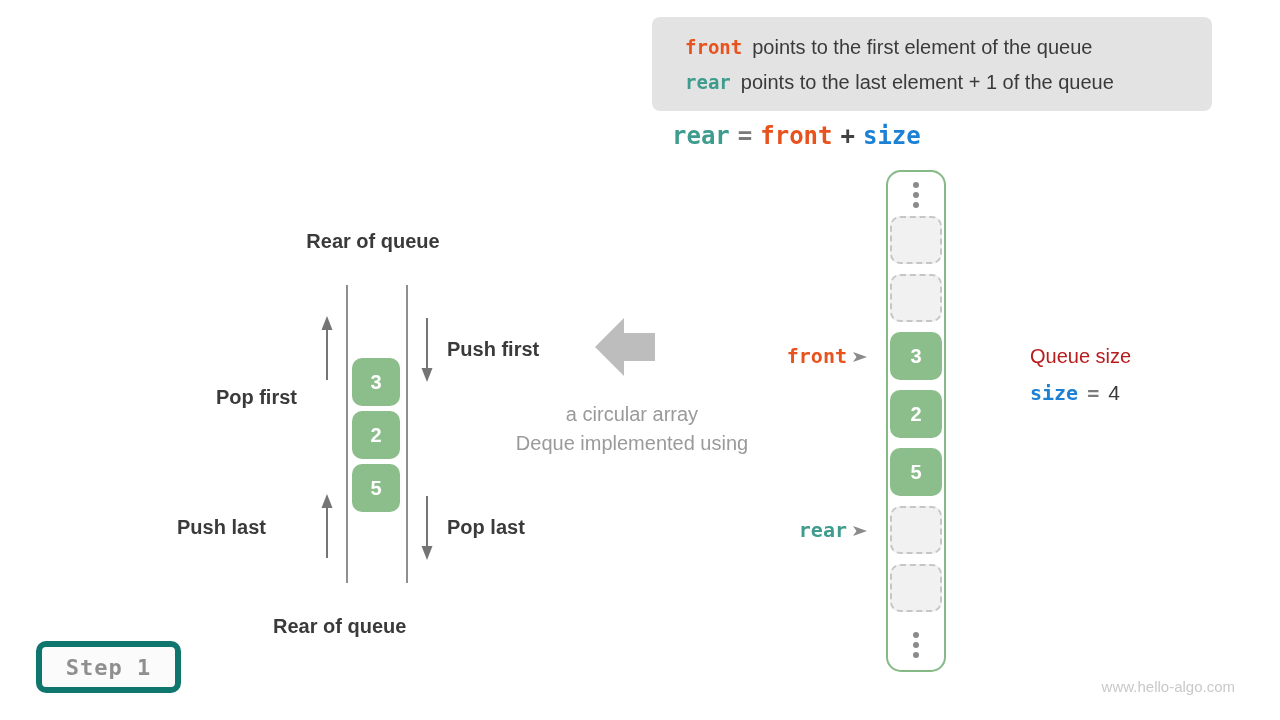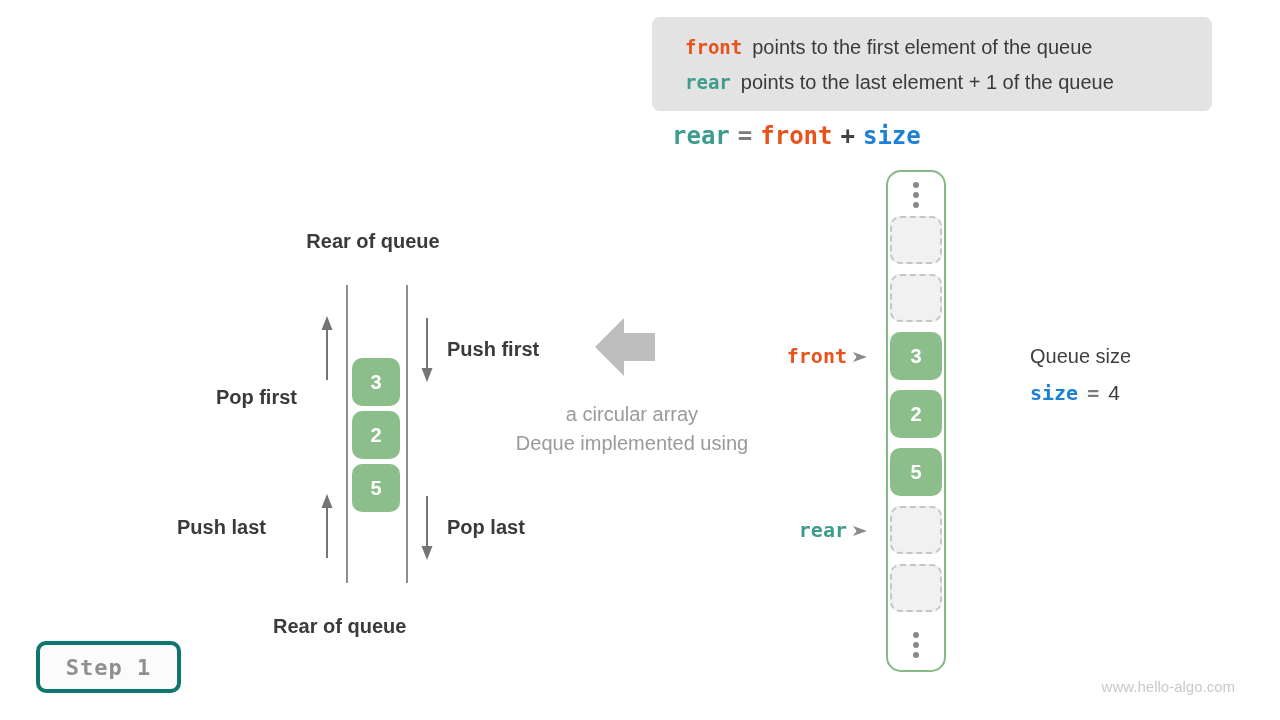--- a/index.html
+++ b/index.html
@@ -123,32 +123,32 @@
     font-size: 20px;
     white-space: nowrap;
   }
   .ptr-front { left: 722px; top: 344px; color: #e8521c; }
   .ptr-rear  { left: 722px; top: 518px; color: #3e9c8e; }
   .ptr-head { position: absolute; }
   .ptr-head-front { left: 853px; top: 351px; }
   .ptr-head-rear  { left: 853px; top: 525px; }
 
   
-  .queue-size-title { position: absolute; left: 1030px; top: 345px; font-size: 20px; color: #404040; }
+  .queue-size-title { position: absolute; left: 1030px; top: 345px; font-size: 20px; color: #b91c1c; }
   .queue-size-line  { position: absolute; left: 1030px; top: 381px; font-size: 20px; }
   .queue-size-line .op-eq { color: #7a7a7a; padding: 0 9px; font-family: "DejaVu Sans Mono", monospace; font-weight: bold; }
   .queue-size-line .val { color: #3a3a3a; font-size: 21px; }
 
   
   .step-badge {
     position: absolute;
     left: 36px; top: 641px;
     width: 145px; height: 52px;
     background: #fbfbfb;
-    border: 4px solid #0f766e;
+    border: 6px solid #0f766e;
     border-radius: 10px;
     display: flex; align-items: center; justify-content: center;
     font-size: 22px;
     color: #8f8f8f;
     letter-spacing: 1px;
   }
 
   
   .watermark {
     position: absolute;

